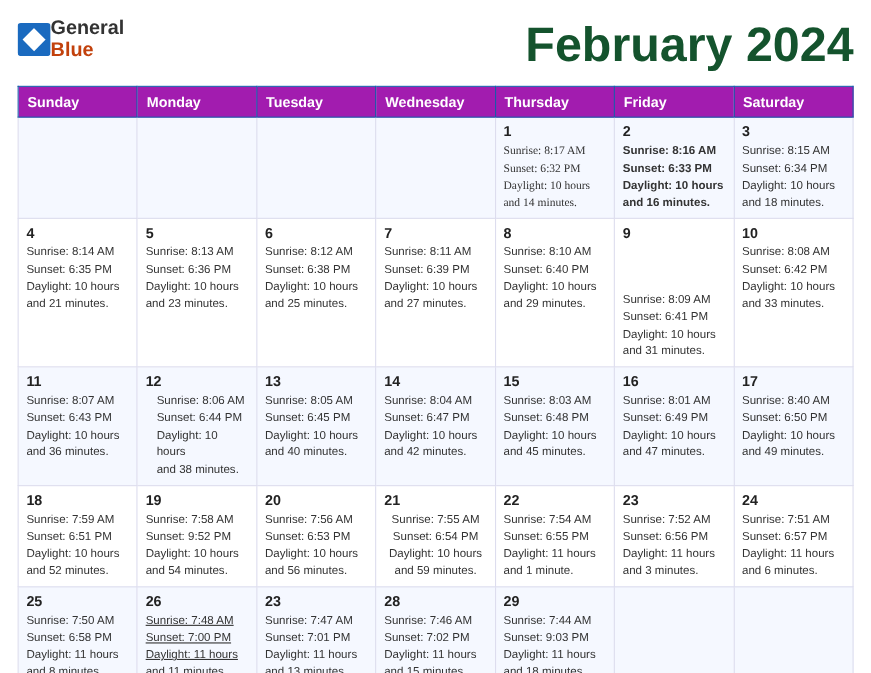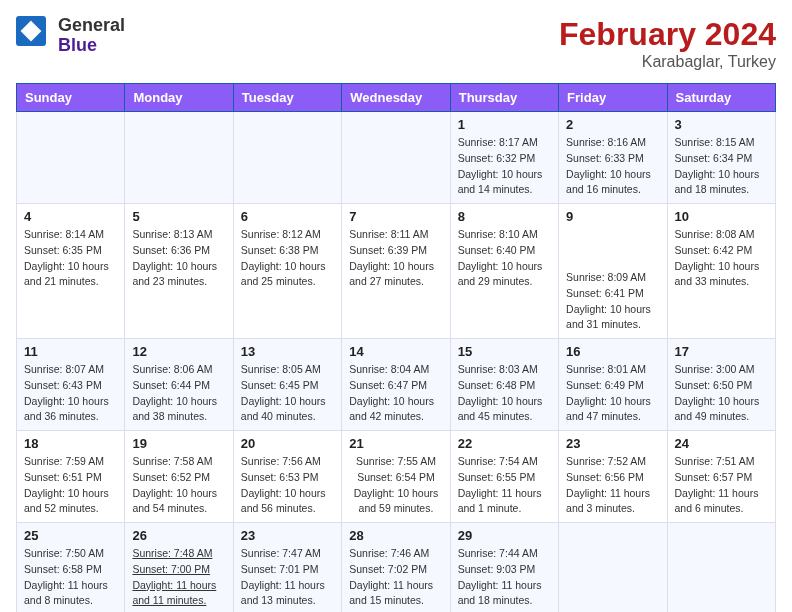--- a/index.html
+++ b/index.html
@@ -11,55 +11,56 @@
       padding: 16px;
     }
     .header-area {
       display: flex;
       justify-content: space-between;
       align-items: flex-start;
       margin-bottom: 12px;
     }
     .logo {
       display: flex;
-      gap: 12px;
+      align-items: center;
+      gap: 0;
     }
     .logo-text {
       display: flex;
       flex-direction: column;
       font-size: 18px;
       font-weight: bold;
       line-height: 1.1;
     }
     .logo-text .general { color: #333; }
-    .logo-text .blue { color: #4c1d95; }
+    .logo-text .blue { color: #c2410c; }
     .logo-icon {
       width: 30px;
       height: 30px;
     }
     .title-area {
       text-align: right;
     }
     .main-title {
-      font-size: 32px;
+      font-size: 44px;
       font-weight: bold;
-      color: #b91c1c;
+      color: #14532d;
       text-align: right;
     }
     .sub-title {
       font-size: 16px;
       color: #555;
     }
     table {
       width: 100%;
       border-collapse: collapse;
       font-size: 11px;
     }
     thead tr {
-      background-color: #8b5cf6;
+      background-color: #a21caf;
       color: #fff;
     }
     thead th {
       padding: 6px 8px;
       text-align: left;
       font-size: 13px;
       font-weight: bold;
       border: 1px solid #1a5aaa;
     }
     tbody tr {
@@ -103,21 +104,20 @@
       <polygon points="20,6 34,20 20,34 6,20" fill="white"></polygon>
       <polygon points="20,6 34,20 34,6" fill="#1a6abf"></polygon>
     </svg>
     <div class="logo-text">
       <span class="general">General</span>
       <span class="blue">Blue</span>
     </div>
   </div>
   <div class="title-area">
     <div class="main-title">February 2024</div>
-    <div class="sub-title">Karabaglar, Turkey</div>
   </div>
 </div>
 
 <table>
   <thead>
     <tr>
 
     <th>Sunday</th>
         <th>Monday</th>
         <th>Tuesday</th>
@@ -128,28 +128,28 @@
       </tr>
   </thead>
   <tbody id="calendar-body">
   <tr>
         <td class="empty-cell"></td>
         <td class="empty-cell"></td>
         <td class="empty-cell"></td>
         <td class="empty-cell"></td>
         <td>
           <div class="day-number">1</div>
-          <div class="day-info" style="white-space: pre-line;">Sunrise: 8:17 AM
+          <div class="day-info" style="white-space: pre-line; font-family: Liberation Serif, serif;">Sunrise: 8:17 AM
 Sunset: 6:32 PM
 Daylight: 10 hours
 and 14 minutes.</div>
         </td>
         <td>
           <div class="day-number">2</div>
-          <div class="day-info" style="white-space: pre-line;">Sunrise: 8:16 AM
+          <div class="day-info" style="white-space: pre-line; font-weight: bold;">Sunrise: 8:16 AM
 Sunset: 6:33 PM
 Daylight: 10 hours
 and 16 minutes.</div>
         </td>
         <td>
           <div class="day-number">3</div>
           <div class="day-info" style="white-space: pre-line;">Sunrise: 8:15 AM
 Sunset: 6:34 PM
 Daylight: 10 hours
 and 18 minutes.</div>
@@ -209,21 +209,21 @@
       <tr>
         <td>
           <div class="day-number">11</div>
           <div class="day-info" style="white-space: pre-line;">Sunrise: 8:07 AM
 Sunset: 6:43 PM
 Daylight: 10 hours
 and 36 minutes.</div>
         </td>
         <td>
           <div class="day-number">12</div>
-          <div class="day-info" style="white-space: pre-line;">Sunrise: 8:06 AM
+          <div class="day-info" style="white-space: pre-line; margin-left: 10px;">Sunrise: 8:06 AM
 Sunset: 6:44 PM
 Daylight: 10 hours
 and 38 minutes.</div>
         </td>
         <td>
           <div class="day-number">13</div>
           <div class="day-info" style="white-space: pre-line;">Sunrise: 8:05 AM
 Sunset: 6:45 PM
 Daylight: 10 hours
 and 40 minutes.</div>
@@ -244,38 +244,38 @@
         </td>
         <td>
           <div class="day-number">16</div>
           <div class="day-info" style="white-space: pre-line;">Sunrise: 8:01 AM
 Sunset: 6:49 PM
 Daylight: 10 hours
 and 47 minutes.</div>
         </td>
         <td>
           <div class="day-number">17</div>
-          <div class="day-info" style="white-space: pre-line;">Sunrise: 3:00 AM
+          <div class="day-info" style="white-space: pre-line;">Sunrise: 8:40 AM
 Sunset: 6:50 PM
 Daylight: 10 hours
 and 49 minutes.</div>
         </td>
       </tr>
       <tr>
         <td>
           <div class="day-number">18</div>
           <div class="day-info" style="white-space: pre-line;">Sunrise: 7:59 AM
 Sunset: 6:51 PM
 Daylight: 10 hours
 and 52 minutes.</div>
         </td>
         <td>
           <div class="day-number">19</div>
           <div class="day-info" style="white-space: pre-line;">Sunrise: 7:58 AM
-Sunset: 6:52 PM
+Sunset: 9:52 PM
 Daylight: 10 hours
 and 54 minutes.</div>
         </td>
         <td>
           <div class="day-number">20</div>
           <div class="day-info" style="white-space: pre-line;">Sunrise: 7:56 AM
 Sunset: 6:53 PM
 Daylight: 10 hours
 and 56 minutes.</div>
         </td>

